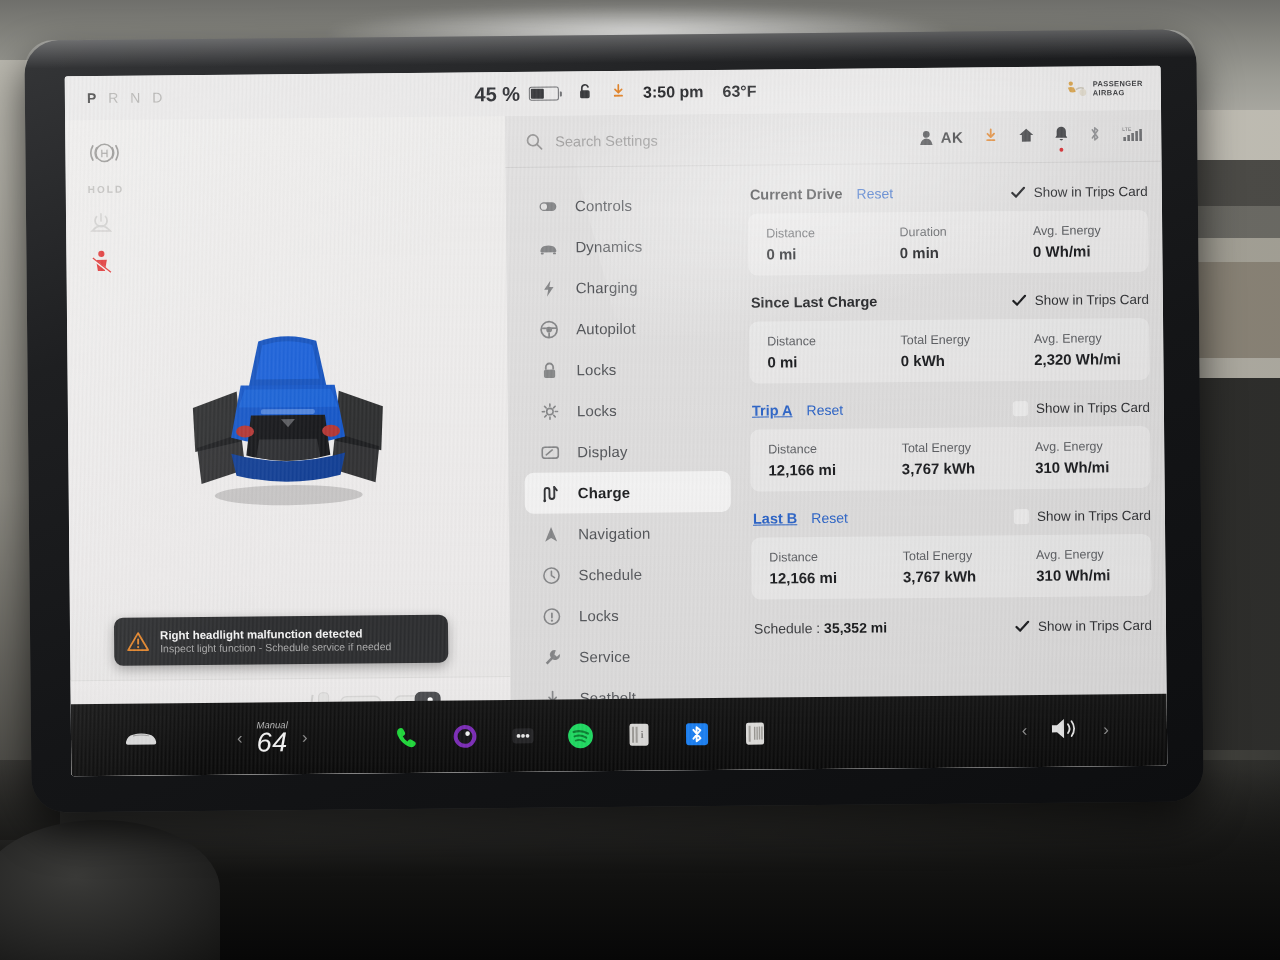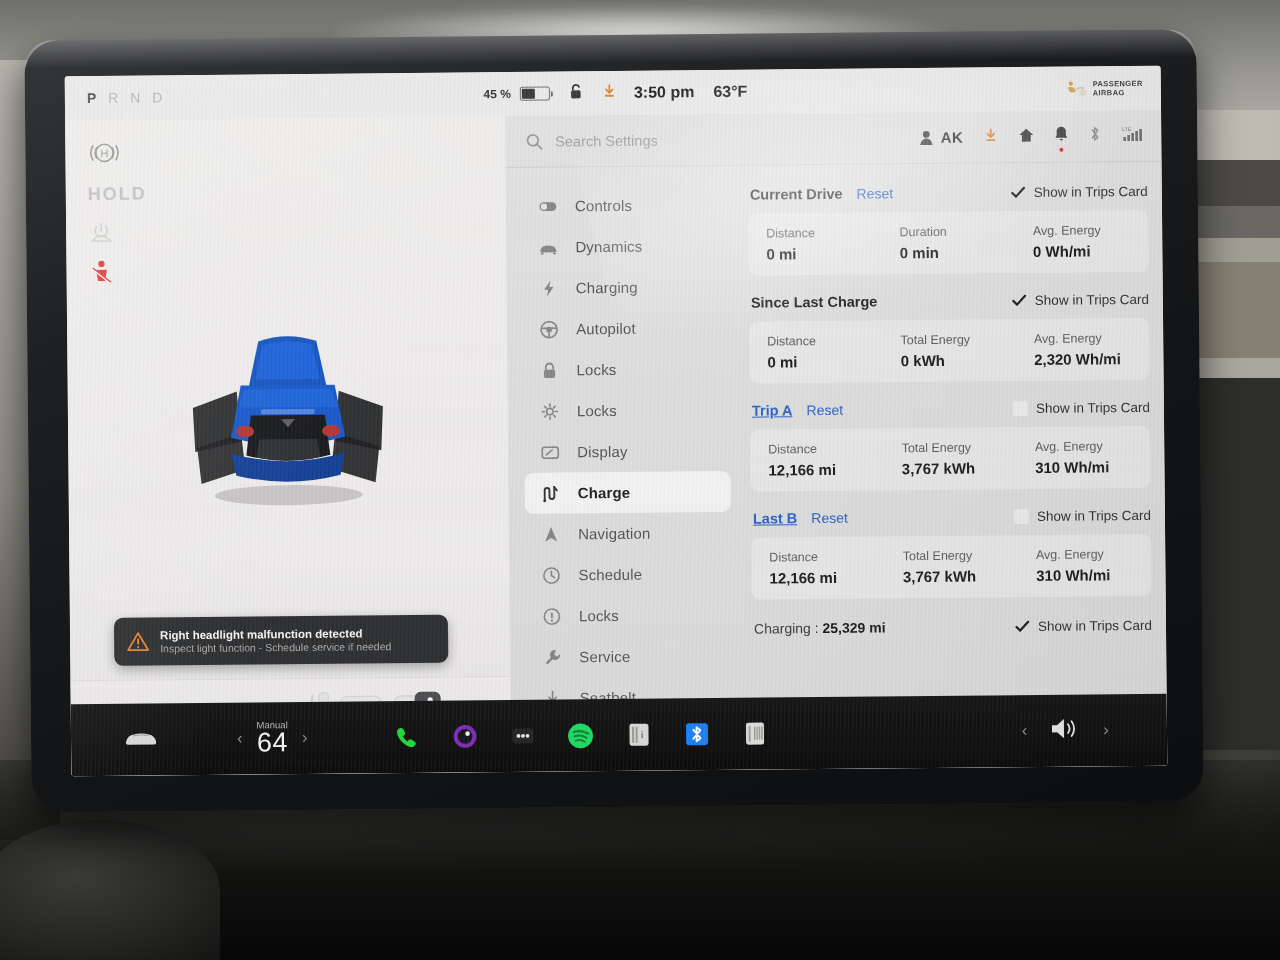--- a/index.html
+++ b/index.html
@@ -98,37 +98,37 @@
 
   
   #statusbar {
     position: absolute; left: 0; top: 0; width: 1096px; height: 44px;
     display: flex; align-items: center; z-index: 20;
     background: #ebeaea;
   }
   .prnd { margin-left: 22px; font-size: 14px; letter-spacing: 4px; color: #b6b5b3; font-weight: 500; }
   .prnd b { color: #4a4a4a; font-weight: 600; }
   .sb-mid { margin-left: auto; display: flex; align-items: center; gap: 9px; padding-right: 0; }
-  .batt-pct { font-size: 12px; color: #35363a; font-weight: 600; }
+  .batt-pct { font-size: 20px; color: #35363a; font-weight: 600; }
   .batt { width: 30px; height: 14px; border: 1.6px solid #6d6e71; border-radius: 2.5px; position: relative; }
   .batt:after { content:""; position:absolute; right:-4px; top:4px; width:2.5px; height:5px; background:#6d6e71; border-radius:0 1px 1px 0; }
   .batt i { position: absolute; left: 1.2px; top: 1.2px; bottom: 1.2px; width: 45%; background: #3b3c3f; border-radius: 1px; display:block;}
   .sb-time { font-size: 16px; color: #26272a; font-weight: 600; }
   .sb-temp { font-size: 16px; color: #26272a; font-weight: 600; }
   .sb-right { margin-left: auto; margin-right: 18px; display: flex; align-items: center; gap: 6px; }
   .airbag-txt { font-size: 7.5px; line-height: 9px; color: #3f4043; letter-spacing: .4px; font-weight: 600; }
 
   
   #carpane {
     position: absolute; left: 0; top: 44px; width: 440px; height: 656px; z-index: 10;
     background: linear-gradient(to bottom, #efeeed 0%, #eceaea 70%, #e4e3e2 100%);
   }
   .ind-col { position: absolute; left: 22px; top: 16px; display: flex; flex-direction: column; gap: 14px; align-items: flex-start; }
   .hold-brake { width: 34px; height: 34px; }
-  .hold-lbl { font-size: 18px; letter-spacing: 2px; color: #c3c2c0; font-weight: 600; }
+  .hold-lbl { font-size: 10px; letter-spacing: 2px; color: #c3c2c0; font-weight: 600; }
   .parkbrake { width: 26px; height: 26px; opacity: .32; }
   .belt-warn { width: 26px; height: 30px; }
 
   #carimg { position: absolute; left: 50%; top: 300px; transform: translate(-50%,-50%); }
 
   
   #toast {
     position: absolute; left: 44px; top: 498px; width: 334px; height: 48px; z-index: 30;
     background: #2c2d2f; border-radius: 9px; display: flex; align-items: center; gap: 10px;
     padding: 0 12px; box-shadow: 0 4px 12px rgba(0,0,0,.3);
@@ -199,21 +199,21 @@
 
   
   #appbar {
     position: absolute; left: 0; bottom: 0; width: 1096px; height: 72px; z-index: 40;
     background: linear-gradient(to bottom, #141414, #0a0a0a);
     display: flex; align-items: center;
   }
   .ab-car { margin-left: 52px; }
   .climate { display: flex; align-items: center; gap: 14px; margin-left: 78px; position: relative; }
   .chev { color: #8b8b8b; font-size: 17px; cursor: pointer; }
-  .clim-box { text-align: right; }
+  .clim-box { text-align: left; font-style: italic; }
   .clim-mode { font-size: 9.5px; color: #b7b7b7; margin-bottom: -3px; }
   .clim-temp { font-size: 27px; color: #f2f2f2; font-weight: 400; letter-spacing: .5px; }
   .apps { display: flex; align-items: center; gap: 28px; margin-left: 84px; }
   .app { width: 30px; height: 30px; display: flex; align-items: center; justify-content: center; cursor: pointer; }
   .vol { margin-left: auto; margin-right: 58px; display: flex; align-items: center; gap: 22px; }
 </style>
 </head>
 <body>
 
 <div id="photo">
@@ -655,22 +655,22 @@
                 </div>
                 <div class="cell">
                   <div class="k">Avg. Energy</div>
                   <div class="v">310 Wh/mi</div>
                 </div>
               </div>
             </div>
 
         <div id="odorow">
           <span class="odo">
-            <span>Charging :</span>
-            <b>25,329 mi</b>
+            <span>Schedule :</span>
+            <b>35,352 mi</b>
           </span>
           <div class="trips-toggle">
             <span class="cbx on">
               <svg width="15" height="13" viewBox="0 0 15 13">
                     <path d="M1.5 6.8 L5.2 10.5 L13.2 1.8" fill="none" stroke="#1c1d20" stroke-width="2.2" stroke-linecap="round" stroke-linejoin="round"></path>
                   </svg>
             </span>
             <span class="tc-lbl">Show in Trips Card</span>
           </div>
         </div>

